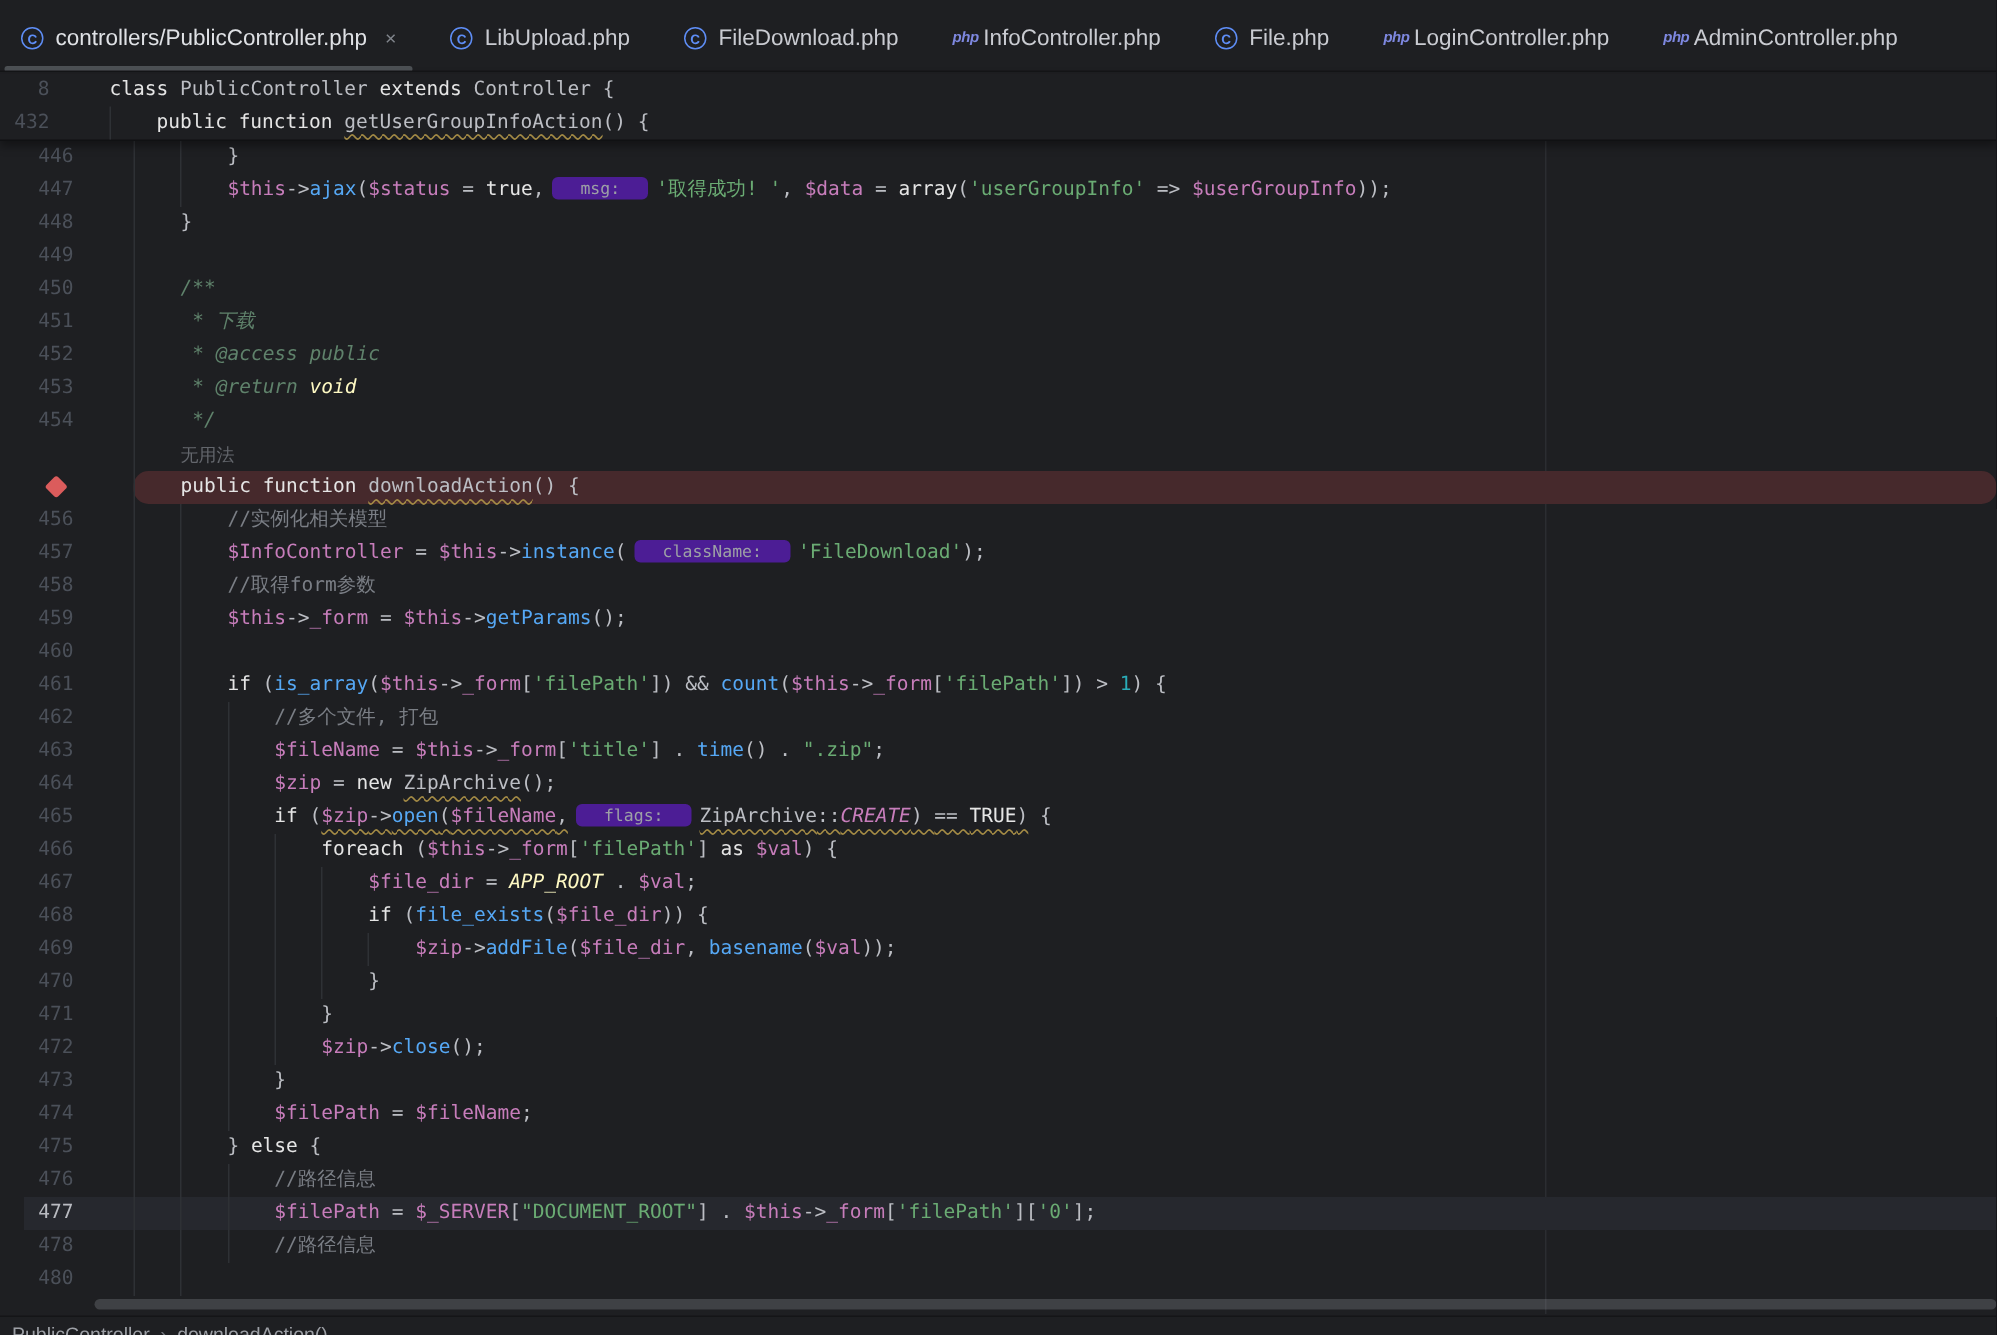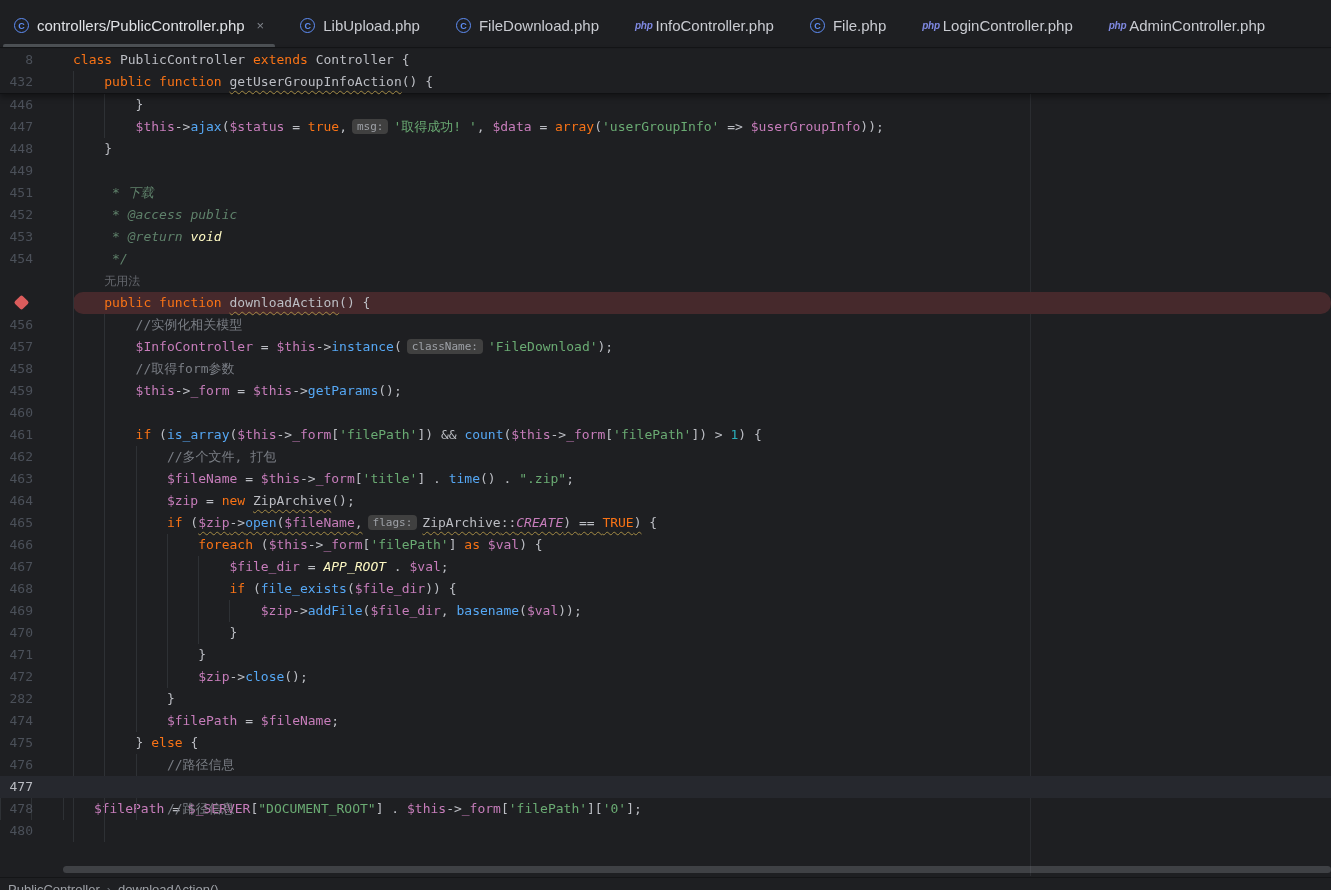--- a/index.html
+++ b/index.html
@@ -35,55 +35,55 @@
     margin-right:3px; letter-spacing:-0.3px; flex:none;
   }
   .tab-close { margin-left:12px; color:#81858C; font-size:13px; line-height:13px; }
   
   .editor { position:absolute; top:49px; left:0; right:0; bottom:14px; background:#1E1F22; }
   .margin-guide { position:absolute; left:1030px; top:44px; bottom:0; width:1px; background:#2B2D31; z-index:0; }
   .sticky {
     position:relative; z-index:2; background:#1E1F22;
     border-bottom:1px solid #101113; box-shadow:0 3px 6px rgba(0,0,0,0.38);
   }
-  .code { position:relative; z-index:1; }
+  .code { position:relative; z-index:1;margin-left:16px; }
   .row { display:flex; height:22px; line-height:22px; font-family:"DejaVu Sans Mono", monospace; font-size:13px; }
-  .row.cur { background:#26282E;flex-direction:column; }
+  .row.cur { background:#26282E; }
   .gut {
     flex:none; width:73px; padding-right:40px; text-align:right;
     color:#4B5059; font-size:13px; position:relative;
   }
   .row.cur .gut { color:#B9BBC1; }
   .body { flex:1; white-space:pre; color:#BCBEC4; position:relative; }
   .body.bpbg { background:#46292C;border-radius:10px; }
   .ig {
     display:inline-block; width:4ch; height:22px; vertical-align:top;
     border-left:1px solid #2E3135;
   }
   .diamond {
     position:absolute; left:16px; top:5px; width:11px; height:11px;
     background:#DB5C5C; border-radius:2px; transform:rotate(45deg);
   }
   
   .tk.p  { color:#BCBEC4; }
-  .tk.k  { color:#f97316; }
+  .tk.k  { color:#e5e5e5; }
   .tk.s  { color:#6AAB73; }
   .tk.n  { color:#2AACB8; }
   .tk.f  { color:#56A8F5; }
   .tk.v  { color:#C77DBB; }
   .tk.c  { color:#7A7E85; }
   .tk.d  { color:#5F826B; font-style:italic; }
   .tk.gi { color:#fef9c3; font-style:italic; }
   .tk.ci { color:#C77DBB; font-style:italic; }
   .tk.u  { color:#63666C; font-size:12px; }
   .tk.uy { text-decoration:underline wavy #A48B45; text-decoration-thickness:1px; text-underline-offset:4px; text-decoration-skip-ink:none; }
   .tk.ug { text-decoration:underline wavy #4E9E63; text-decoration-thickness:1px; text-underline-offset:4px; text-decoration-skip-ink:none; }
   .hint {
-    display:inline-block; background:#404040; color:#9DA0A6;
-    font-size:11px; line-height:15px; padding:0 5px; margin:0 5px;
+    display:inline-block; background:#4c1d95; color:#9DA0A6;
+    font-size:11px; line-height:15px; padding:0 19px; margin:0 5px;
     border-radius:4px; vertical-align:1px;
   }
   
   .hscroll { position:absolute; left:63px; right:0; top:866px; height:8px; z-index:5; }
   .hscroll .thumb { width:100%; height:7px; border-radius:3.5px; background:rgba(150,155,160,0.28); }
   
   .breadcrumbs {
     position:absolute; left:0; right:0; top:877px; height:26px;
     background:#1E1F22; border-top:1px solid #141517;
     display:flex; align-items:flex-start; column-gap:7px;
@@ -150,20 +150,24 @@
         </div>
         <div class="row">
           <span class="gut">448</span>
           <span class="body"><span class="ig"></span><span class="tk p">}</span></span>
         </div>
         <div class="row">
           <span class="gut">449</span>
           <span class="body"><span class="ig"></span></span>
         </div>
         <div class="row">
+          <span class="gut">450</span>
+          <span class="body"><span class="ig"></span><span class="tk d">/**</span></span>
+        </div>
+        <div class="row">
           <span class="gut">451</span>
           <span class="body"><span class="ig"></span><span class="tk d"> * 下载</span></span>
         </div>
         <div class="row">
           <span class="gut">452</span>
           <span class="body"><span class="ig"></span><span class="tk d"> * @access public</span></span>
         </div>
         <div class="row">
           <span class="gut">453</span>
           <span class="body"><span class="ig"></span><span class="tk d"> * @return </span><span class="tk gi">void</span></span>
@@ -244,21 +248,21 @@
         </div>
         <div class="row">
           <span class="gut">471</span>
           <span class="body"><span class="ig"></span><span class="ig"></span><span class="ig"></span><span class="ig"></span><span class="tk p">}</span></span>
         </div>
         <div class="row">
           <span class="gut">472</span>
           <span class="body"><span class="ig"></span><span class="ig"></span><span class="ig"></span><span class="ig"></span><span class="tk v">$zip</span><span class="tk p">-&gt;</span><span class="tk f">close</span><span class="tk p">();</span></span>
         </div>
         <div class="row">
-          <span class="gut">282</span>
+          <span class="gut">473</span>
           <span class="body"><span class="ig"></span><span class="ig"></span><span class="ig"></span><span class="tk p">}</span></span>
         </div>
         <div class="row">
           <span class="gut">474</span>
           <span class="body"><span class="ig"></span><span class="ig"></span><span class="ig"></span><span class="tk v">$filePath</span><span class="tk p"> = </span><span class="tk v">$fileName</span><span class="tk p">;</span></span>
         </div>
         <div class="row">
           <span class="gut">475</span>
           <span class="body"><span class="ig"></span><span class="ig"></span><span class="tk p">} </span><span class="tk k">else</span><span class="tk p"> {</span></span>
         </div>

